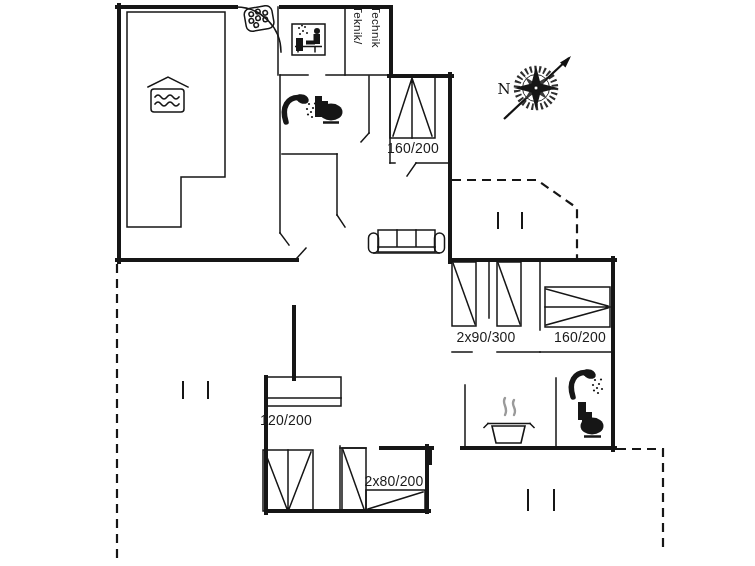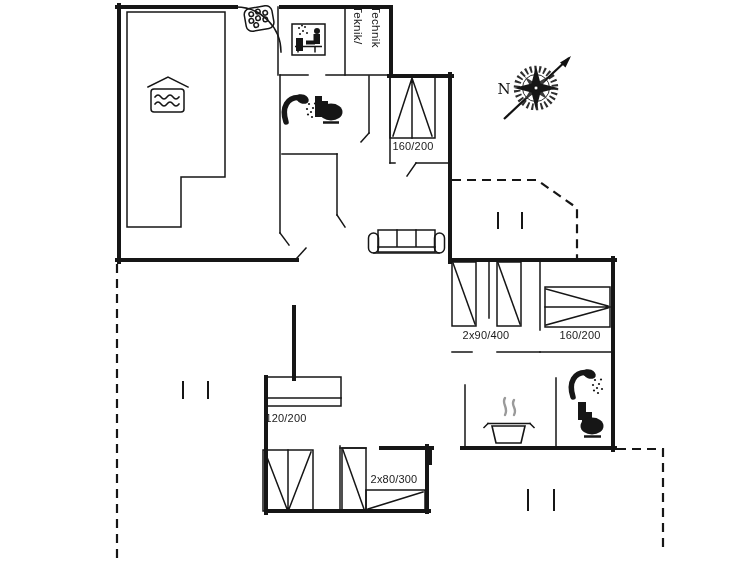--- a/index.html
+++ b/index.html
@@ -4,21 +4,21 @@
 <style>
   html,body{margin:0;padding:0;background:#fff;}
   .stage{position:relative;width:755px;height:566px;background:var(--background,#fff);
          font-family:"Liberation Sans",sans-serif;overflow:hidden;}
   .stage svg{position:absolute;left:0;top:0;}
   .w{stroke:var(--wall,#161616);stroke-width:4;fill:none;stroke-linecap:square;}
   .t{stroke:var(--wall,#161616);stroke-width:1.5;fill:none;stroke-linecap:square;}
   .d{stroke:var(--wall,#161616);stroke-width:2.2;fill:none;stroke-dasharray:9 6;}
   .win{stroke:var(--wall,#161616);stroke-width:2;fill:none;}
   .blk{fill:var(--wall,#161616);stroke:none;}
-  .lbl{position:absolute;font-size:11px;color:#1a1a1a;white-space:nowrap;
+  .lbl{position:absolute;font-size:14px;color:#1a1a1a;white-space:nowrap;
        transform:translateX(-50%);letter-spacing:.2px;}
   .lbl-n{position:absolute;font-family:"DejaVu Serif",serif;font-size:15px;color:#111;
          transform:translateX(-50%);}
   .lbl-teknik{position:absolute;left:348px;top:6px;height:70px;writing-mode:vertical-lr;
               font-size:11.5px;line-height:1.55;color:#1a1a1a;letter-spacing:.4px;}
 </style>
 </head>
 <body>
 
 <div class="stage">
@@ -215,20 +215,20 @@
     <circle cx="536" cy="88" r="13.5" fill="#fff" stroke="#333" stroke-width="1"></circle>
     <path d="M504 119L569 58" stroke="#111" stroke-width="2.2"></path>
     <polygon points="571,56 560,62.5 565.5,67.5" fill="#111"></polygon>
     <polygon points="536,83.5 547.3,76.7 540.5,88 547.3,99.3 536,92.5 524.7,99.3 531.5,88 524.7,76.7" fill="#3a3a3a"></polygon>
     <polygon points="536,66 540.5,83.5 558,88 540.5,92.5 536,110 531.5,92.5 514,88 531.5,83.5" fill="#161616"></polygon>
     <circle cx="536" cy="88" r="2" fill="#fff" stroke="#000" stroke-width=".8"></circle>
   </g>
 </svg>
 
 <div class="lbl" style="left:413px;top:140px">160/200</div>
-<div class="lbl" style="left:486px;top:329px">2x90/400</div>
+<div class="lbl" style="left:486px;top:329px">2x90/300</div>
 <div class="lbl" style="left:580px;top:329px">160/200</div>
 <div class="lbl" style="left:286px;top:412px">120/200</div>
-<div class="lbl" style="left:394px;top:473px">2x80/300</div>
+<div class="lbl" style="left:394px;top:473px">2x80/200</div>
 <div class="lbl-n" style="left:504px;top:80px">N</div>
 <div class="lbl-teknik"><span>Teknik/</span><br>
 <span>Technik</span></div>
 </div>
 
 </body></html>

